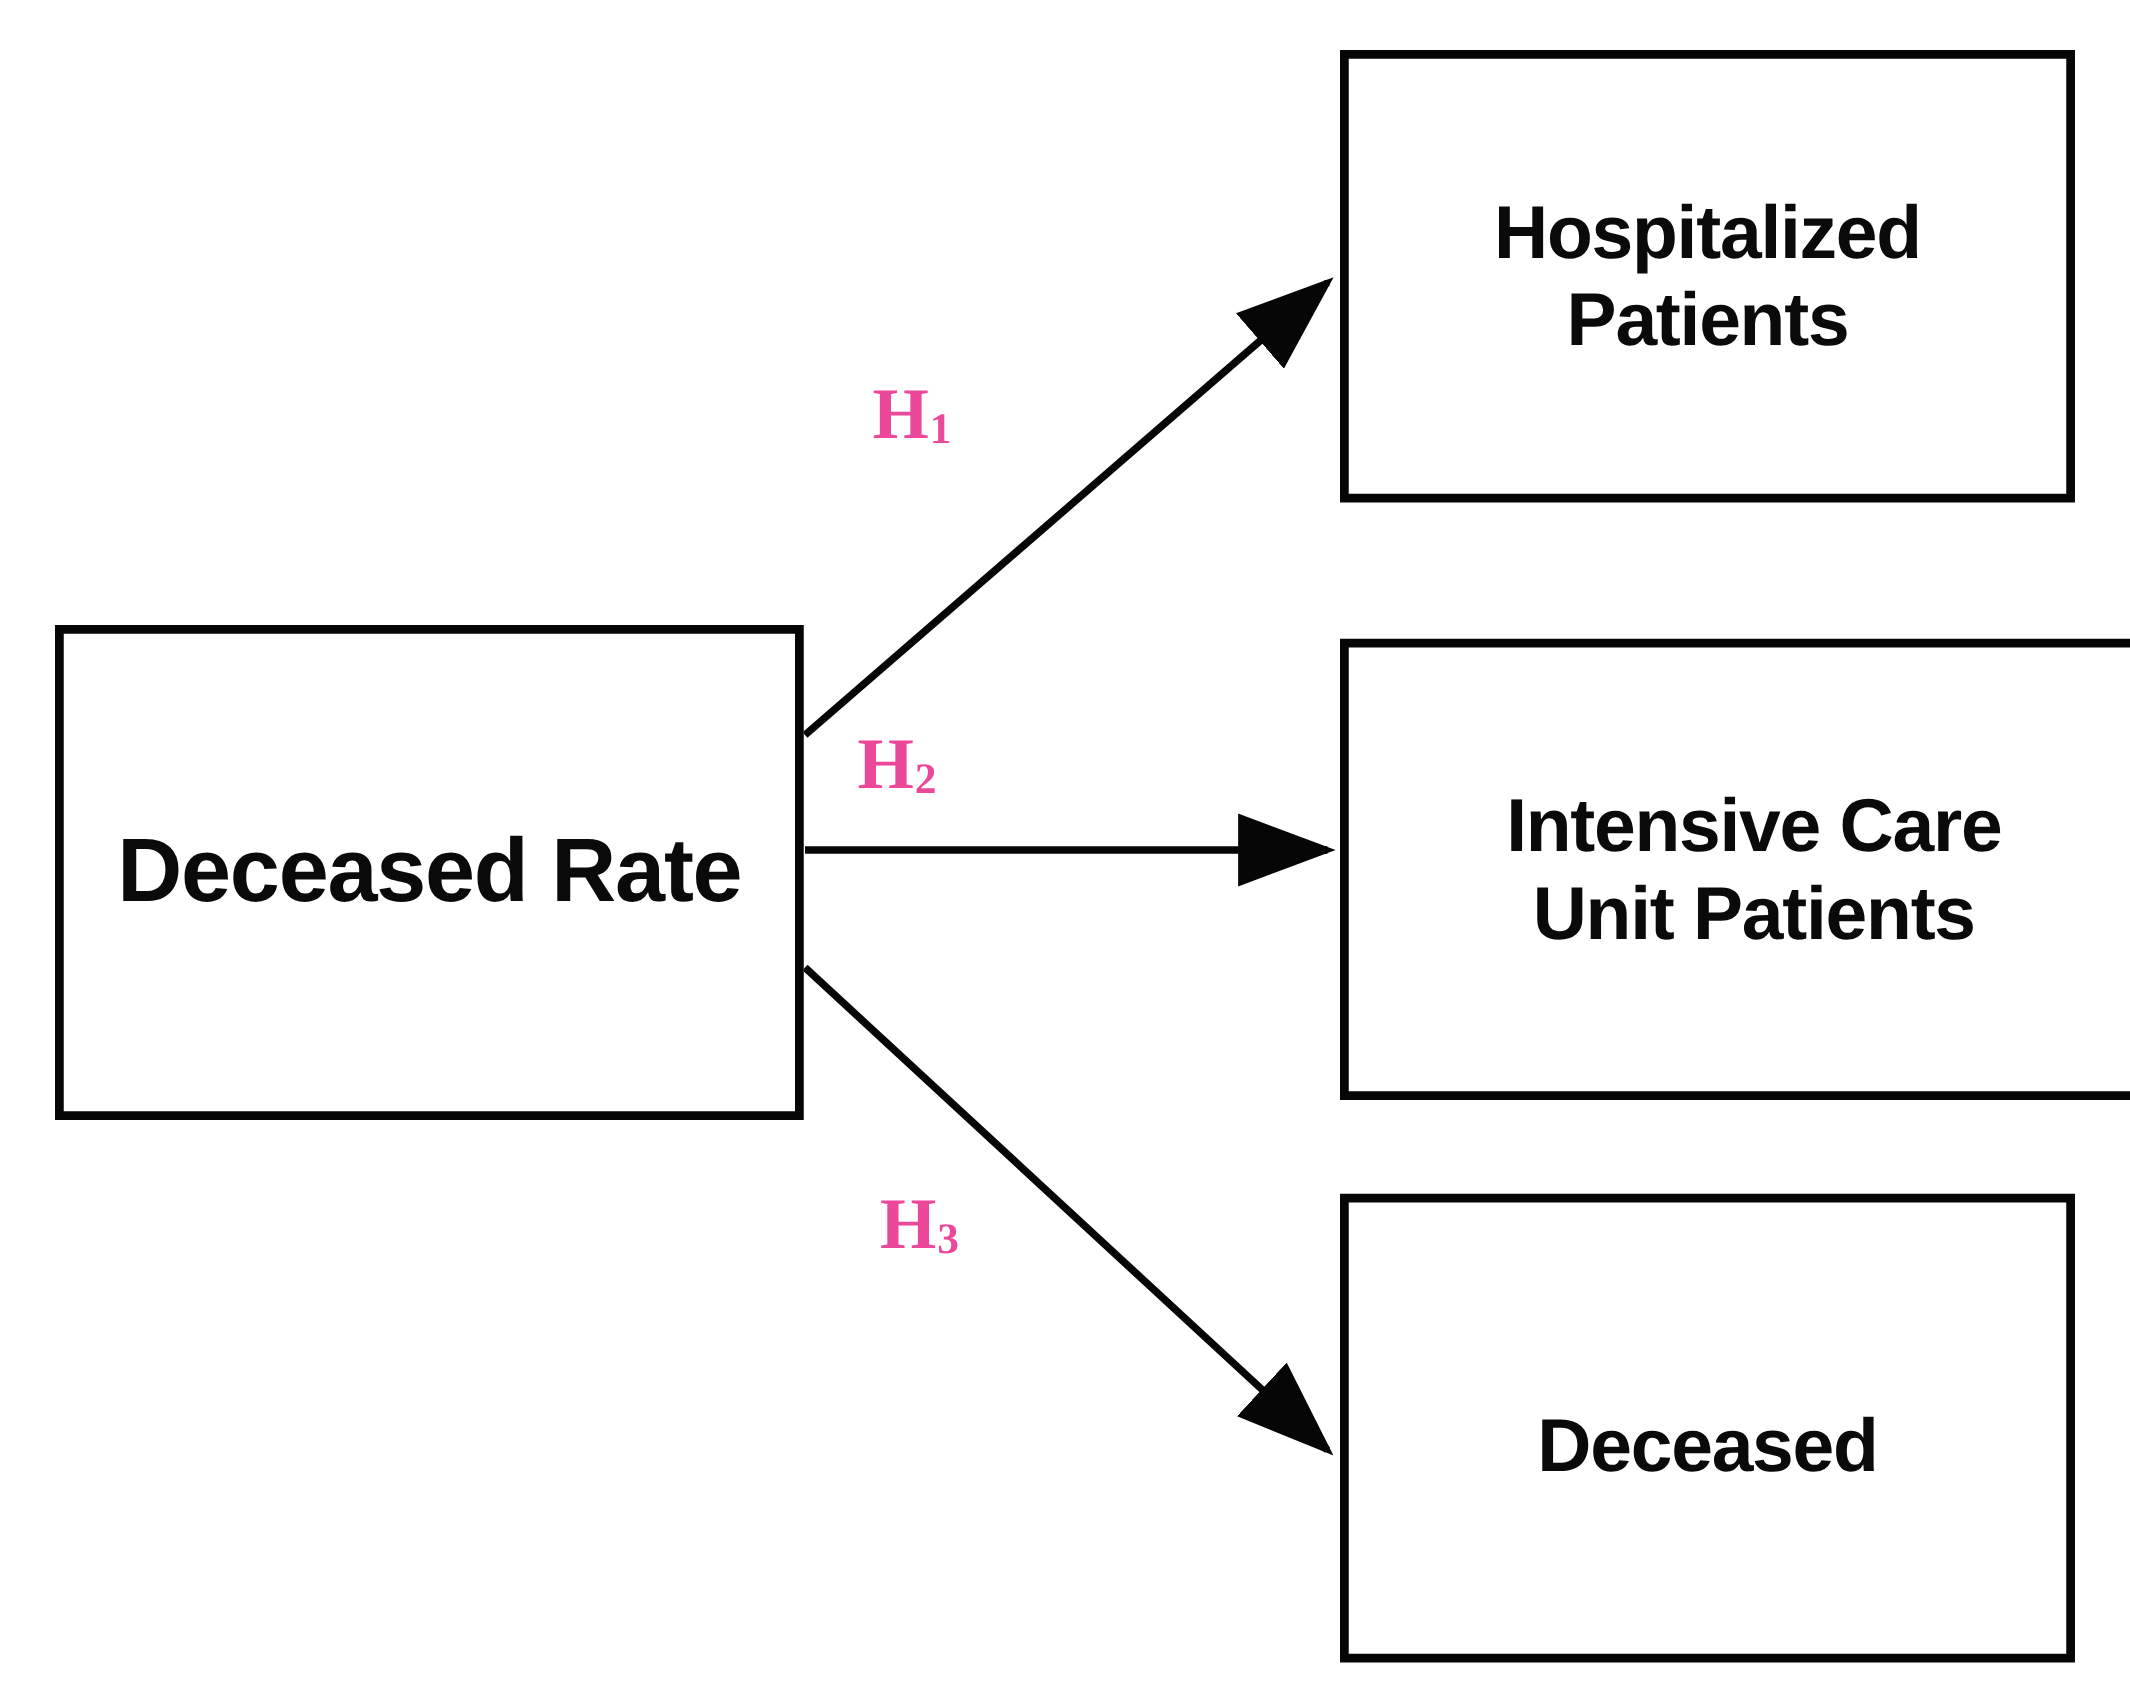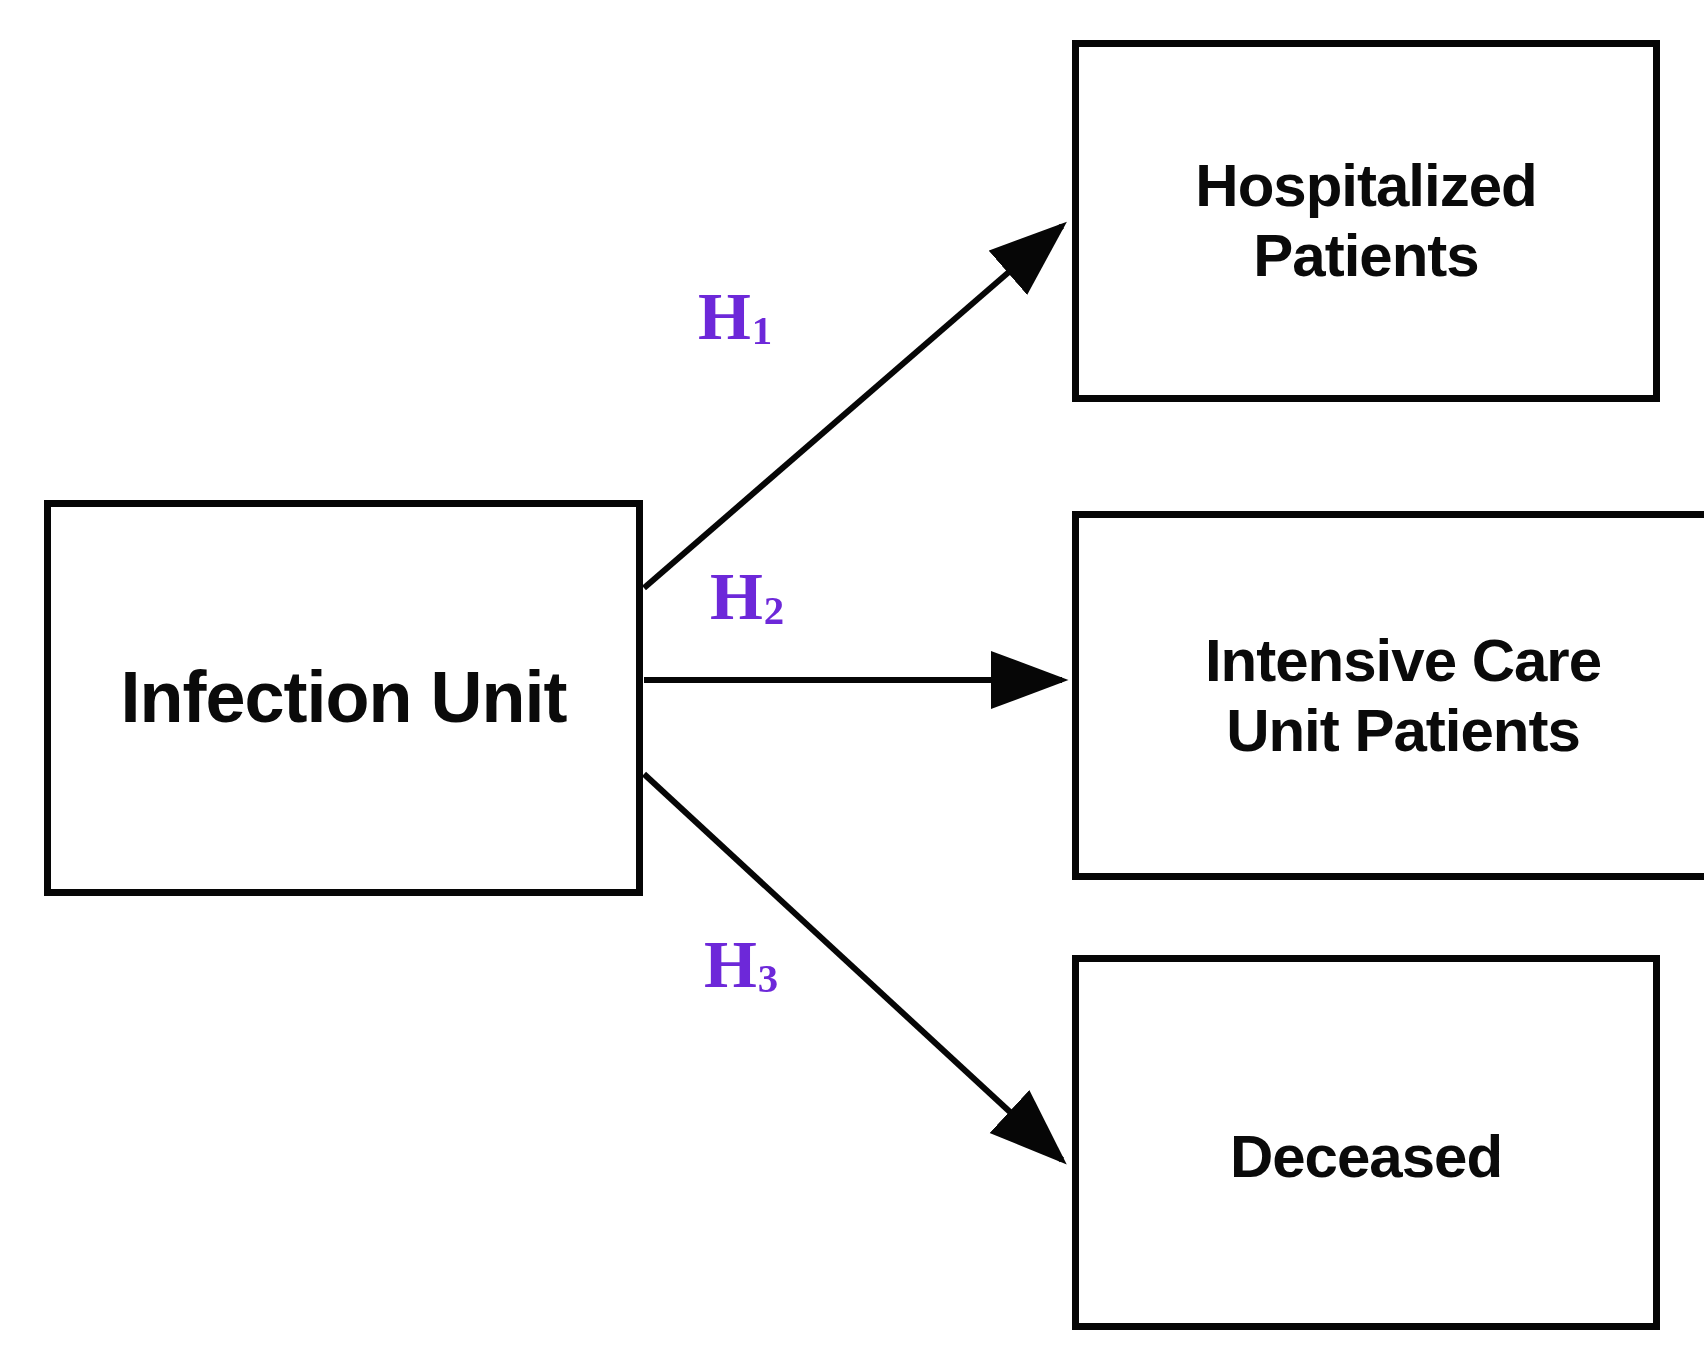--- a/index.html
+++ b/index.html
@@ -36,23 +36,24 @@
     line-height: 1.1;
   }
   .node-right .node-label {
     font-size: 60px;
     line-height: 1.16;
   }
   .hlabel {
     position: absolute;
     font-family: "Liberation Serif", serif;
     font-weight: bold;
-    font-size: 68px;
+    font-size: 58px;
     line-height: 1;
-    color: #6d28d9;
+    color: #ec4899;
+    margin-top: 20px;
   }
   .hlabel sub {
     font-size: 0.60em;
     line-height: 0;
     vertical-align: baseline;
     position: relative;
     top: 0.12em;
     left: 0.02em;
   }
   svg.arrows {
@@ -78,36 +79,36 @@
       <marker id="ah" viewBox="0 0 12 9" refX="11" refY="4.5" markerWidth="13" markerHeight="10" orient="auto">
         <path d="M0,0 L12,4.5 L0,9 Z" fill="#060606"></path>
       </marker>
     </defs>
     <line x1="644" y1="588" x2="1062" y2="226" marker-end="url(#ah)"></line>
     <line x1="644" y1="680" x2="1062" y2="680" marker-end="url(#ah)"></line>
     <line x1="644" y1="774" x2="1062" y2="1160" marker-end="url(#ah)"></line>
   </svg>
 
   <div class="node node-infection" style="left:44px; top:500px; width:599px; height:396px;">
-    <span class="node-label">Infection Unit</span>
+    <span class="node-label">Deceased Rate</span>
   </div>
 
   <div class="node node-right" style="left:1072px; top:40px; width:588px; height:362px;">
     <span class="node-label">Hospitalized
 Patients</span>
   </div>
 
   <div class="node node-right" style="left:1072px; top:511px; width:662px; height:369px;">
     <span class="node-label">Intensive Care
 Unit Patients</span>
   </div>
 
   <div class="node node-right" style="left:1072px; top:955px; width:588px; height:375px; padding-top:28px;">
     <span class="node-label">Deceased</span>
   </div>
 
   <div class="hlabel" style="left:698px; top:282px;"><span>H</span><sub>1</sub></div>
 
-  <div class="hlabel" style="left:710px; top:562px;"><span>H</span><sub>2</sub></div>
+  <div class="hlabel" style="left:686px; top:562px;"><span>H</span><sub>2</sub></div>
 
   <div class="hlabel" style="left:704px; top:930px;text-align:right;"><span>H</span><sub>3</sub></div>
 
 </div>
 
 </body></html>

